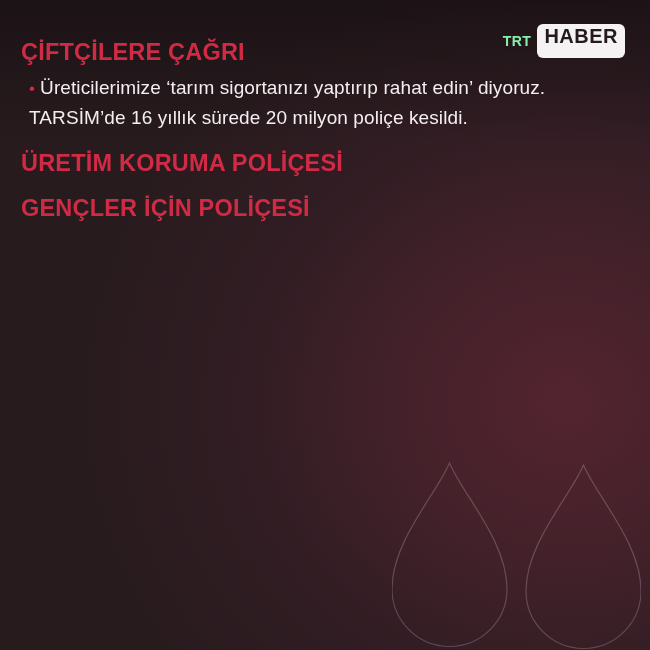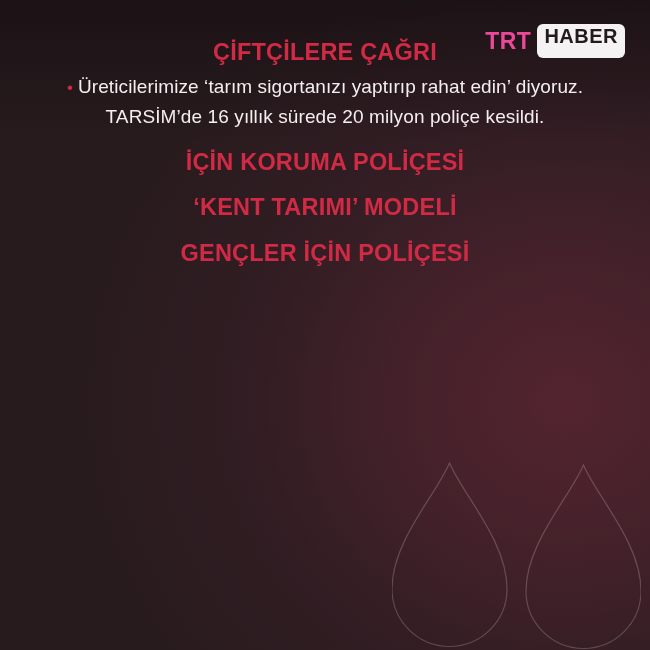--- a/index.html
+++ b/index.html
@@ -28,52 +28,52 @@
   }
   .logo {
     position: absolute;
     top: 24px;
     right: 25px;
     display: flex;
     align-items: center;
     gap: 6px;
   }
   .logo-trt {
-    color: #ec4899;
-    font-size: 23px;
+    color: #86efac;
+    font-size: 14px;
     font-weight: 800;
     letter-spacing: 0.5px;
   }
   .logo-haber {
     background: #f5f2f3;
     color: #241a1c;
     font-size: 20px;
     font-weight: 800;
     letter-spacing: 0.5px;
     padding: 2px 7px 12px 7px;
     border-radius: 6px;
     line-height: 1;
   }
   .content {
     position: absolute;
     top: 38px;
     left: 21px;
     right: 21px;
   }
-  .section { margin-bottom: 17px; text-align: center; }
+  .section { margin-bottom: 17px; }
   .section-heading {
     margin: 0 0 7px 0;
     color: #d12a45;
     font-size: 23.5px;
     font-weight: 800;
     letter-spacing: 0.2px;
     line-height: 1.2;
   }
   .section-body {
-    margin: 0;
+    margin: 8px;
     color: #f3eef0;
     font-size: 19px;
     line-height: 28.5px;
     font-weight: 400;
     letter-spacing: 0.1px;
   }
   .bullet {
     color: #d12a45;
     font-size: 17px;
     margin-right: 5px;
@@ -97,26 +97,25 @@
   </div>
 
   <div class="content">
 
     <div class="section">
       <h2 class="section-heading">ÇİFTÇİLERE ÇAĞRI</h2>
       <p class="section-body"><span class="bullet">•</span><span>Üreticilerimize ‘tarım sigortanızı yaptırıp rahat edin’ diyoruz. TARSİM’de 16 yıllık sürede 20 milyon poliçe kesildi.</span></p>
     </div>
 
     <div class="section">
-      <h2 class="section-heading">İÇİN KORUMA POLİÇESİ</h2>
+      <h2 class="section-heading">ÜRETİM KORUMA POLİÇESİ</h2>
     </div>
 
 
     <div class="section">
-      <h2 class="section-heading">‘KENT TARIMI’ MODELİ</h2>
     </div>
 
     <div class="section">
       <h2 class="section-heading">GENÇLER İÇİN POLİÇESİ</h2>
     </div>
 
   </div>
 </div>
 
 </body></html>

